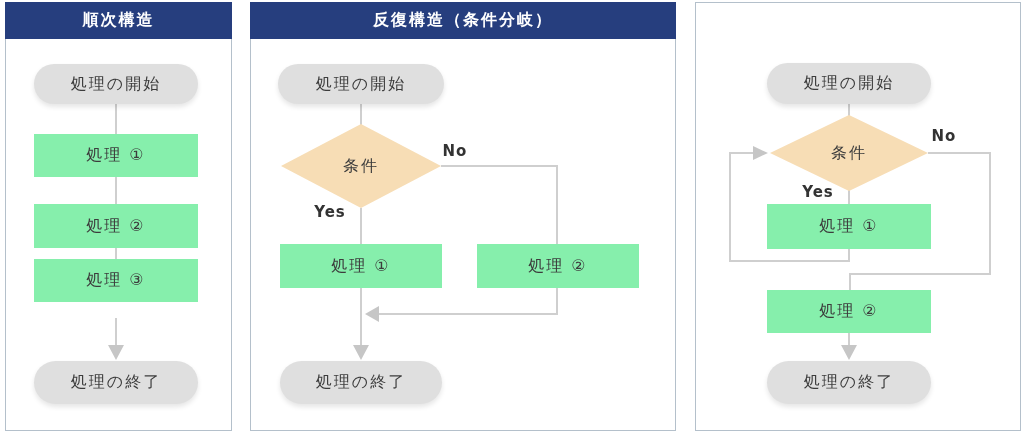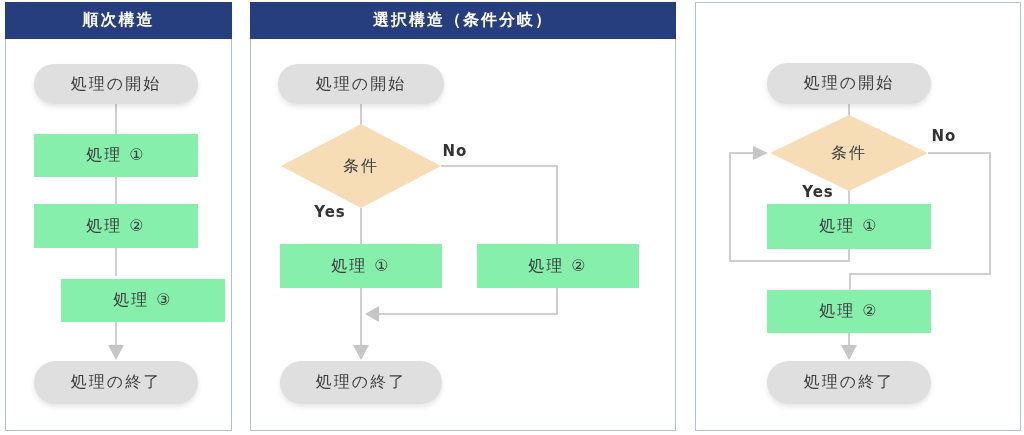--- a/index.html
+++ b/index.html
@@ -28,26 +28,26 @@
     <svg class="wires" width="227" height="429" viewBox="0 0 227 429">
       <line x1="110" y1="101" x2="110" y2="132"></line>
       <line x1="110" y1="174" x2="110" y2="202"></line>
       <line x1="110" y1="245" x2="110" y2="273"></line>
       <line x1="110" y1="315" x2="110" y2="343"></line>
       <polygon points="102,342 118,342 110,357"></polygon>
     </svg>
     <div class="node pill" style="left:28px;top:61px;width:164px;height:40px;">処理の開始</div>
     <div class="node proc" style="left:28px;top:131px;width:164px;height:43px;">処理 ①</div>
     <div class="node proc" style="left:28px;top:201px;width:164px;height:44px;">処理 ②</div>
-    <div class="node proc" style="left:28px;top:276px;width:164px;height:43px;margin-left:27px;">処理 ③</div>
+    <div class="node proc" style="left:28px;top:256px;width:164px;height:43px;">処理 ③</div>
     <div class="node pill" style="left:28px;top:358px;width:164px;height:43px;">処理の終了</div>
   </section>
 
   <section class="panel" style="left:250px;width:426px;">
-    <div class="panel-header">選択構造（条件分岐）</div>
+    <div class="panel-header">反復構造（条件分岐）</div>
     <svg class="wires" width="426" height="429" viewBox="0 0 426 429">
       <line x1="110" y1="101" x2="110" y2="122"></line>
       <line x1="110" y1="205" x2="110" y2="242"></line>
       <line x1="190" y1="163" x2="307" y2="163"></line>
       <line x1="306" y1="162" x2="306" y2="242"></line>
       <line x1="306" y1="285" x2="306" y2="312"></line>
       <line x1="307" y1="311" x2="128" y2="311"></line>
       <polygon points="128,303 128,319 114,311"></polygon>
       <line x1="110" y1="285" x2="110" y2="343"></line>
       <polygon points="102,342 118,342 110,357"></polygon>

